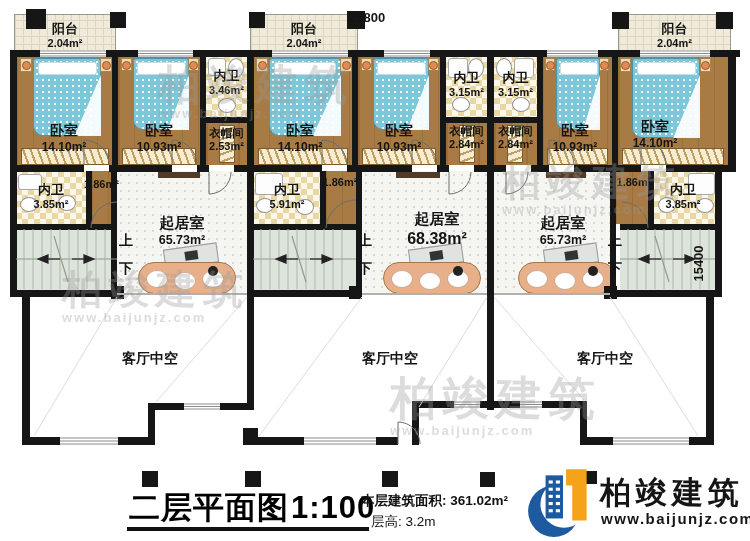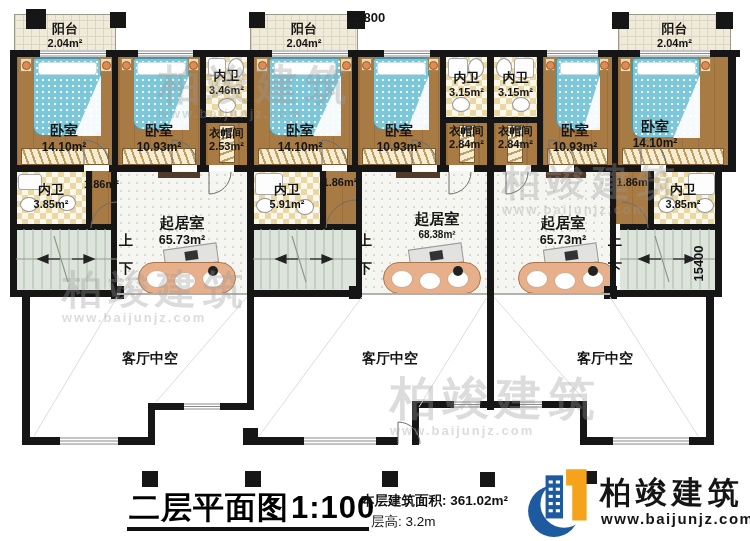--- a/index.html
+++ b/index.html
@@ -431,21 +431,21 @@
       <span class="rname">内卫</span>
       <span class="rarea">3.85m²</span>
     </div>
 
   <div class="rlabel" style="left:142px;top:214px;width:80px;">
       <span class="rname" style="font-size:15px">起居室</span>
       <span class="rarea" style="font-size:12.5px">65.73m²</span>
     </div>
   <div class="rlabel" style="left:397px;top:210px;width:80px;">
       <span class="rname" style="font-size:15px">起居室</span>
-      <span class="rarea" style="font-size:10px">68.38m²</span>
+      <span class="rarea" style="font-size:16px">68.38m²</span>
     </div>
   <div class="rlabel" style="left:523px;top:214px;width:80px;">
       <span class="rname" style="font-size:15px">起居室</span>
       <span class="rarea" style="font-size:12.5px">65.73m²</span>
     </div>
 
   <div class="rlabel" style="left:105px;top:350px;width:90px;">
       <span class="rname" style="font-size:14px">客厅中空</span>
     </div>
   <div class="rlabel" style="left:345px;top:350px;width:90px;">

